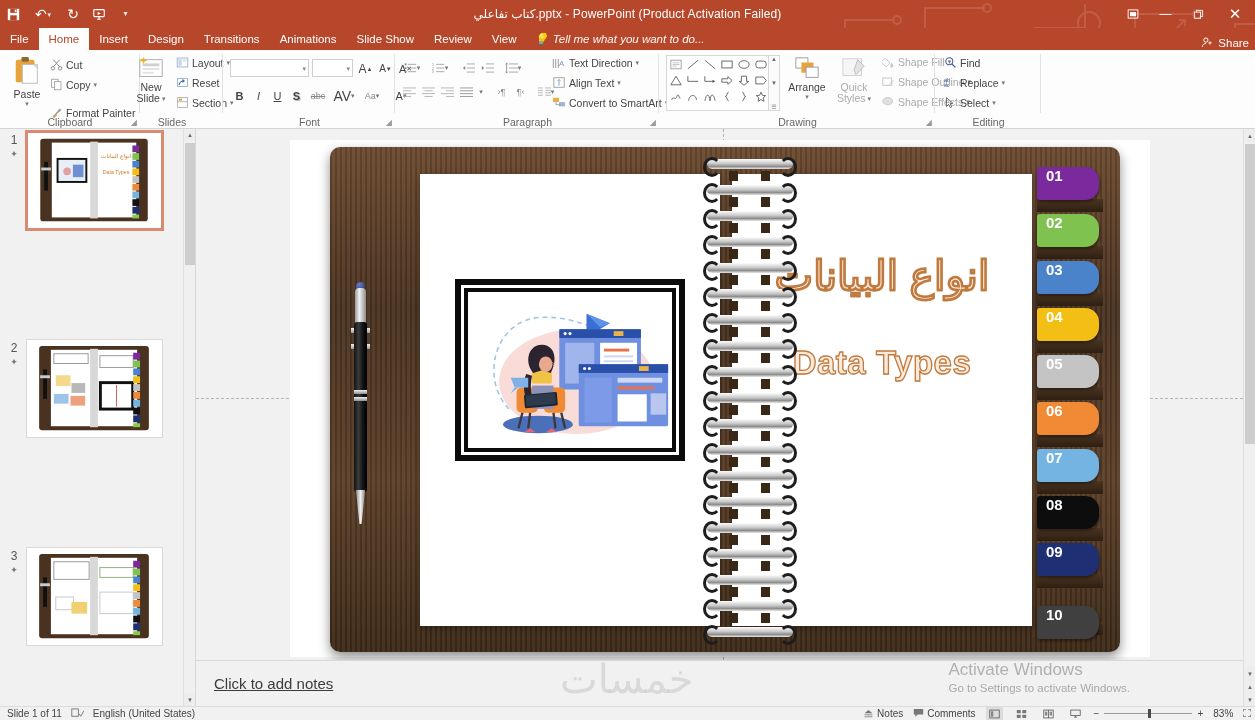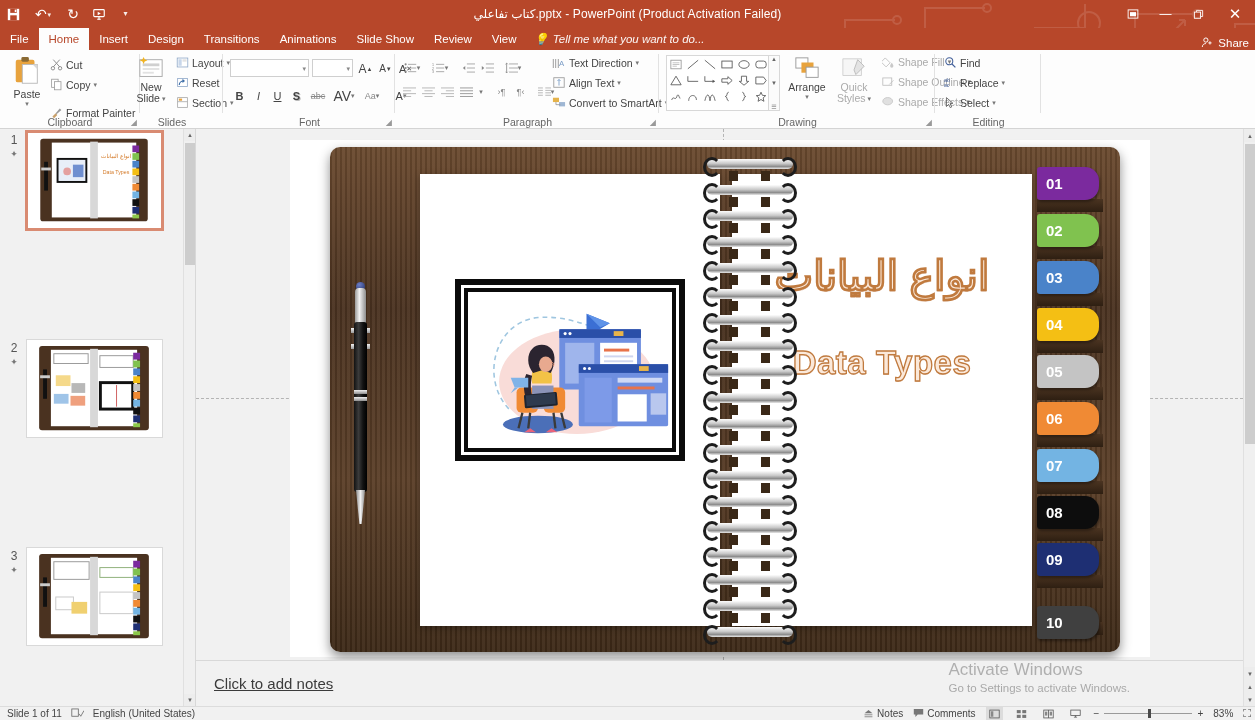--- a/index.html
+++ b/index.html
@@ -213,21 +213,21 @@
   }
   .t-ar { top: 78px; font-size: 41px; direction: rtl; letter-spacing: 1px; }
   .t-en { top: 170px; font-size: 33px; letter-spacing: .5px; }
 
   
   .tabs { position: absolute; right: 13px; top: 20px; width: 70px; height: 470px; }
   .tab-item {
     position: absolute; left: 0; width: 62px; height: 33px;
     border-radius: 3px 14px 14px 3px;
     color: #fff; font-size: 15px; font-weight: bold;
-    display: flex; align-items: center; padding-left: 9px;
+    display: flex; padding-left: 9px;
     box-shadow: 1px 2px 3px rgba(0,0,0,.4);
   }
   .tab-shadow {
     position: absolute; left: 0; width: 66px; height: 13px;
     background: linear-gradient(180deg,#4b3421,#2e1f12);
   }
 
   
   .notes {
     position: absolute; left: 196px; right: 12px; bottom: 14px; height: 46px;
@@ -1090,20 +1090,21 @@
               <span>10</span>
             </div>
         </div>
       </div>
     </div>
   </div>
 
   <div class="notes">
     <span>Click to add notes</span>
   </div>
+  <div class="watermark-kh">خمسات</div>
   <div class="winmark">
     <div class="w1">Activate Windows</div>
     <div class="w2">Go to Settings to activate Windows.</div>
   </div>
 
   <div class="vscroll">
     <div class="sb-btn up">▲</div>
     <div class="sb-thumb"></div>
     <div class="sb-btn dn">▼</div>
     <div class="pg">▲</div>

